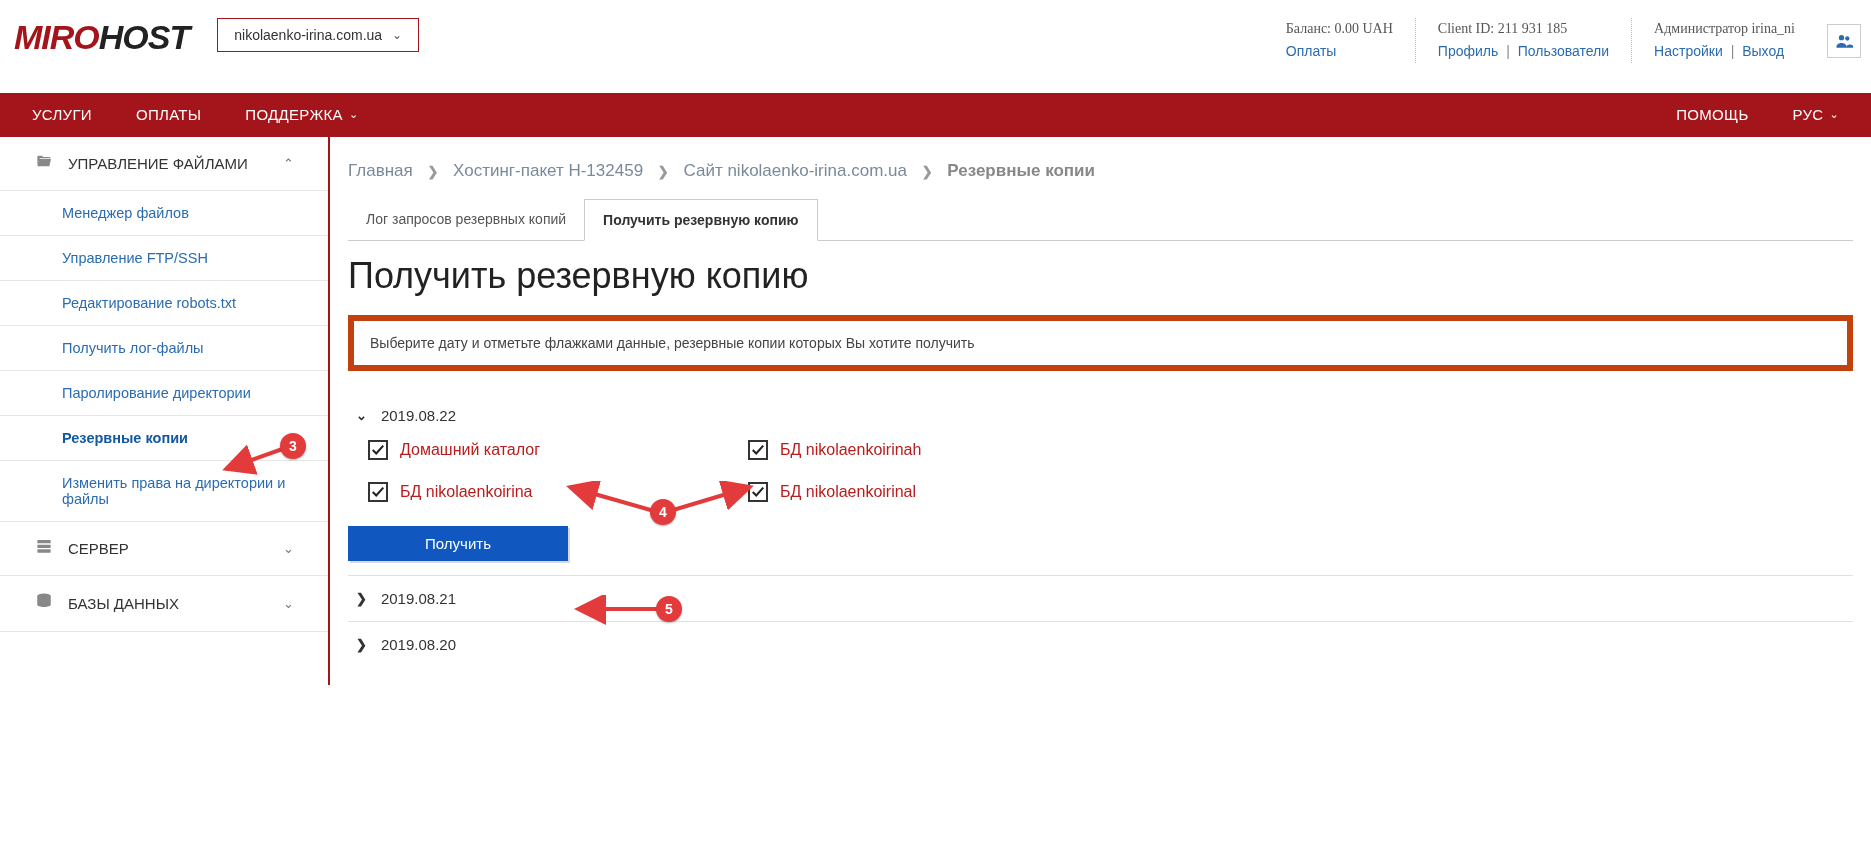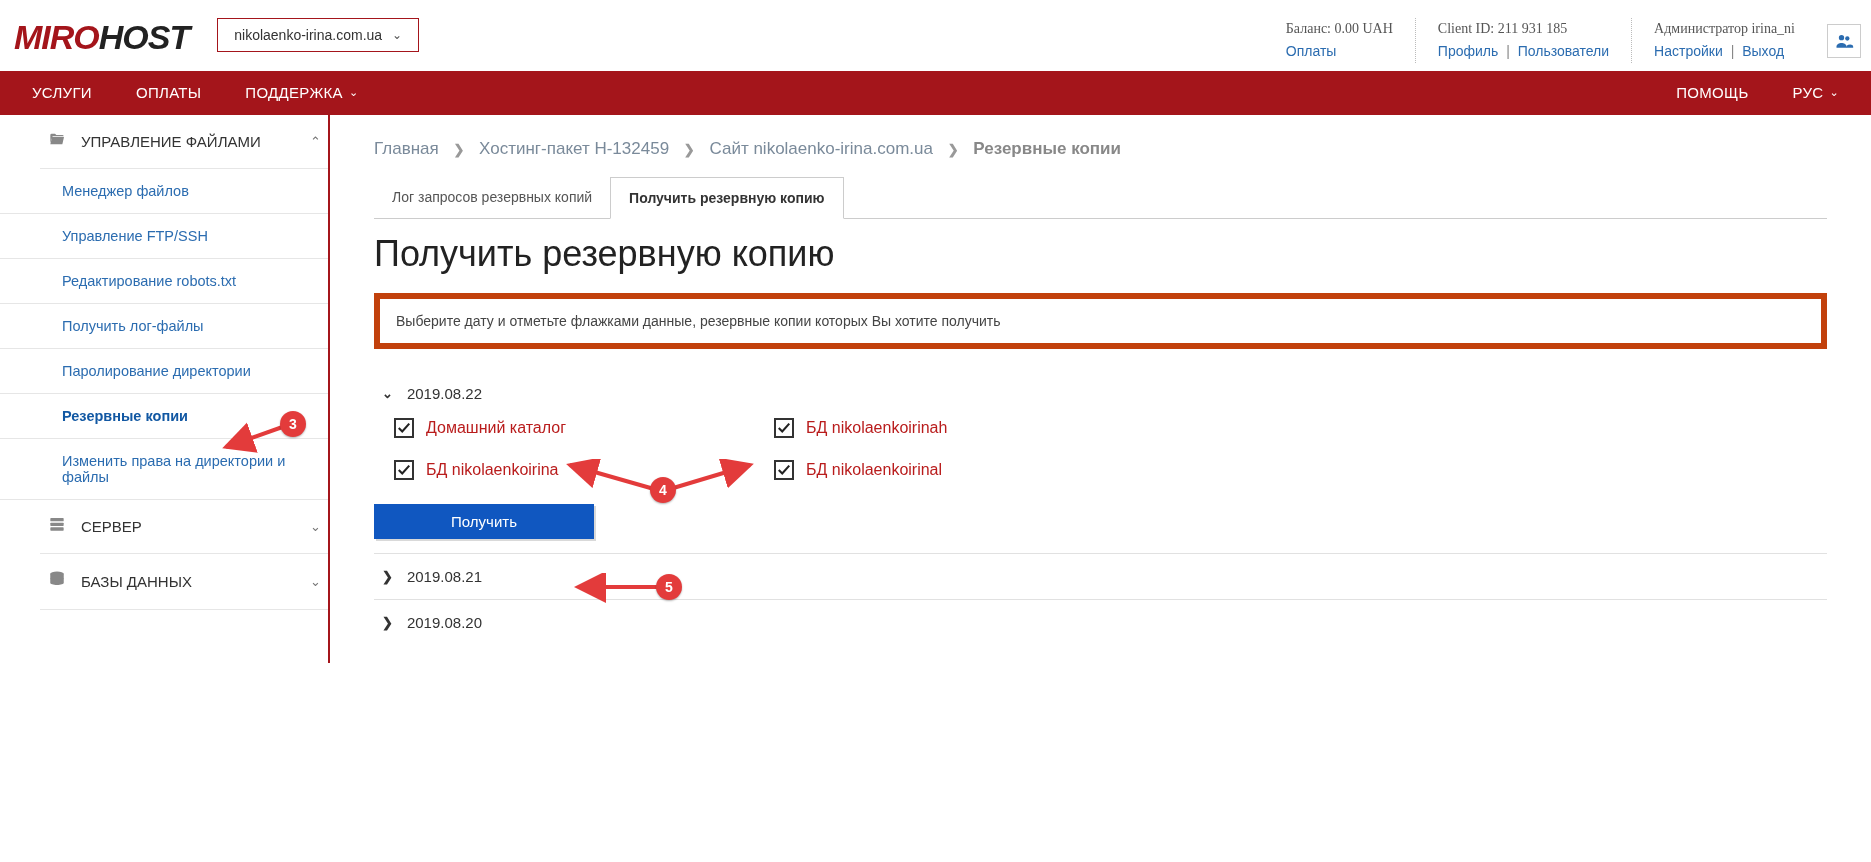--- a/index.html
+++ b/index.html
@@ -1,20 +1,20 @@
 <!DOCTYPE html>
 <html><head>
 <meta charset="utf-8">
 <style>
   * { box-sizing: border-box; margin: 0; padding: 0; }
   body { font-family: "Segoe UI", Arial, sans-serif; font-size: 14px; color: #333; background: #fff; }
   a { text-decoration: none; }
 
   
-  .top-header { display: flex; align-items: flex-start; padding: 18px 10px 8px 14px; }
+  .top-header { display: flex; align-items: flex-start; padding: 18px 10px 30px 14px; }
   .logo { font-family: Arial, sans-serif; font-size: 34px; font-weight: 700; letter-spacing: -1px; font-style: italic; color: #222; }
   .logo .red { color: #a4151b; }
   .domain-select { margin-left: 28px; border: 1px solid #a4151b; padding: 8px 16px; display: inline-flex; align-items: center; gap: 10px; color: #333; }
   .domain-select .chev { font-size: 12px; color: #555; }
   .spacer { flex: 1; }
   .acct-blocks { display: flex; }
   .acct-block { border-left: 1px dotted #bbb; padding: 0 22px; font-size: 14px; line-height: 1.6; }
   .acct-block:first-child { border-left: none; }
   .acct-block .plain { color: #555; font-family: Liberation Serif, serif; }
   .acct-block .link { color: #2b6cb0; cursor: pointer; }
@@ -22,27 +22,27 @@
   .users-icon { border: 1px solid #ccc; width: 34px; height: 34px; display: inline-flex; align-items: center; justify-content: center; color: #2b6cb0; margin-left: 10px; margin-top: 6px; font-size: 18px; }
 
   
   .top-nav { background: #a4151b; color: #fff; display: flex; align-items: center; height: 44px; padding: 0 10px; }
   .top-nav .nitem { padding: 0 22px; font-size: 15px; letter-spacing: 0.3px; display: inline-flex; align-items: center; gap: 6px; height: 100%; cursor: pointer; }
   .top-nav .right { margin-left: auto; display: flex; }
 
   
   .layout { display: flex; }
   .sidebar { width: 330px; border-right: 2px solid #a4151b; }
-  .side-cat { display: flex; align-items: center; gap: 14px; padding: 16px 7px; border-bottom: 1px solid #e6e6e6; color: #333; font-size: 15px; cursor: pointer; margin-left: 40px; }
+  .side-cat { display: flex; align-items: center; gap: 14px; padding: 16px 34px; border-bottom: 1px solid #e6e6e6; color: #333; font-size: 15px; cursor: pointer; }
   .side-cat .exp { margin-left: auto; font-size: 13px; color: #777; }
   .side-cat .caticon { color: #888; font-size: 18px; width: 20px; }
   .side-sub { display: block; padding: 14px 18px 14px 62px; color: #2b6cb0; border-bottom: 1px solid #e6e6e6; font-size: 14.5px; cursor: pointer; }
   .side-sub.active { font-weight: 700; color: #1258a3; }
 
-  .main { flex: 1; padding: 18px 44px; }
+  .main { flex: 1; padding: 18px 18px; }
   .breadcrumb { color: #888; font-size: 17px; margin: 6px 0 18px; }
   .breadcrumb .bc { cursor: pointer; }
   .breadcrumb .bc.link { color: #7a8a9a; }
   .breadcrumb .bc.last { color: #888; font-weight: 600; }
   .breadcrumb .arrow { margin: 0 10px; color: #999; font-size: 13px; font-weight: 700; }
 
   .tabs { display: flex; border-bottom: 1px solid #ccc; margin-bottom: 14px; }
   .tab { padding: 12px 18px; color: #555; cursor: pointer; }
   .tab.active { border: 1px solid #ccc; border-bottom: 1px solid #fff; margin-bottom: -1px; background: #fff; font-weight: 600; color: #333; }
 

